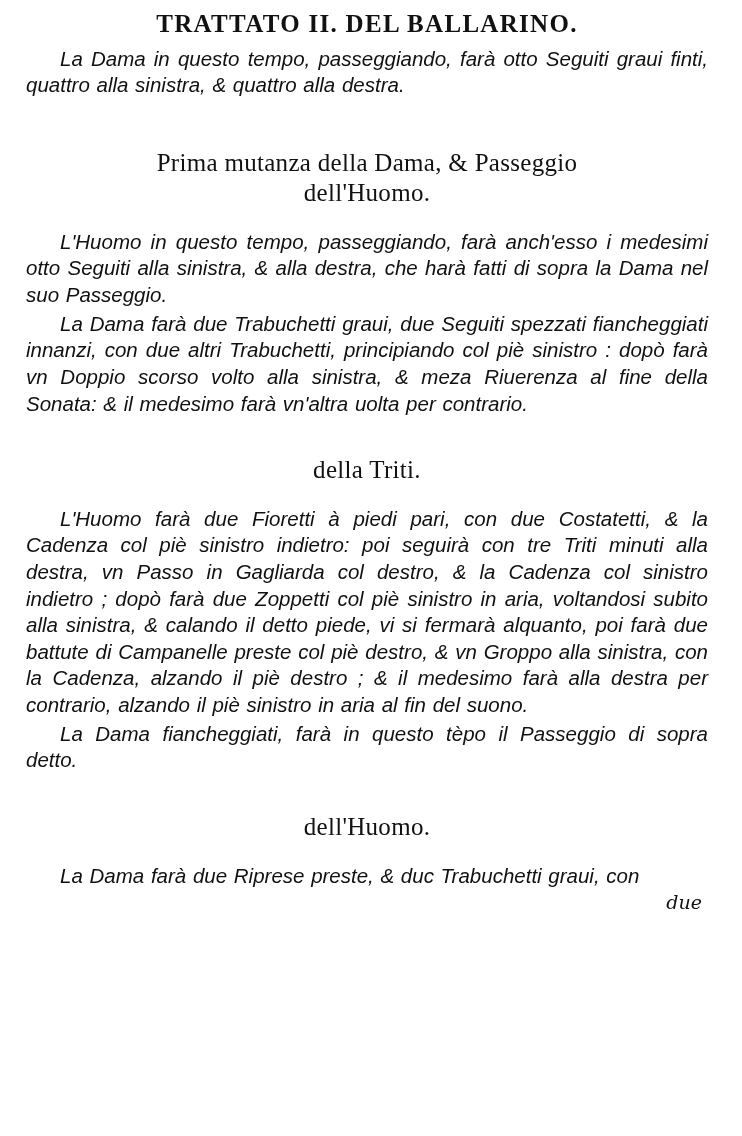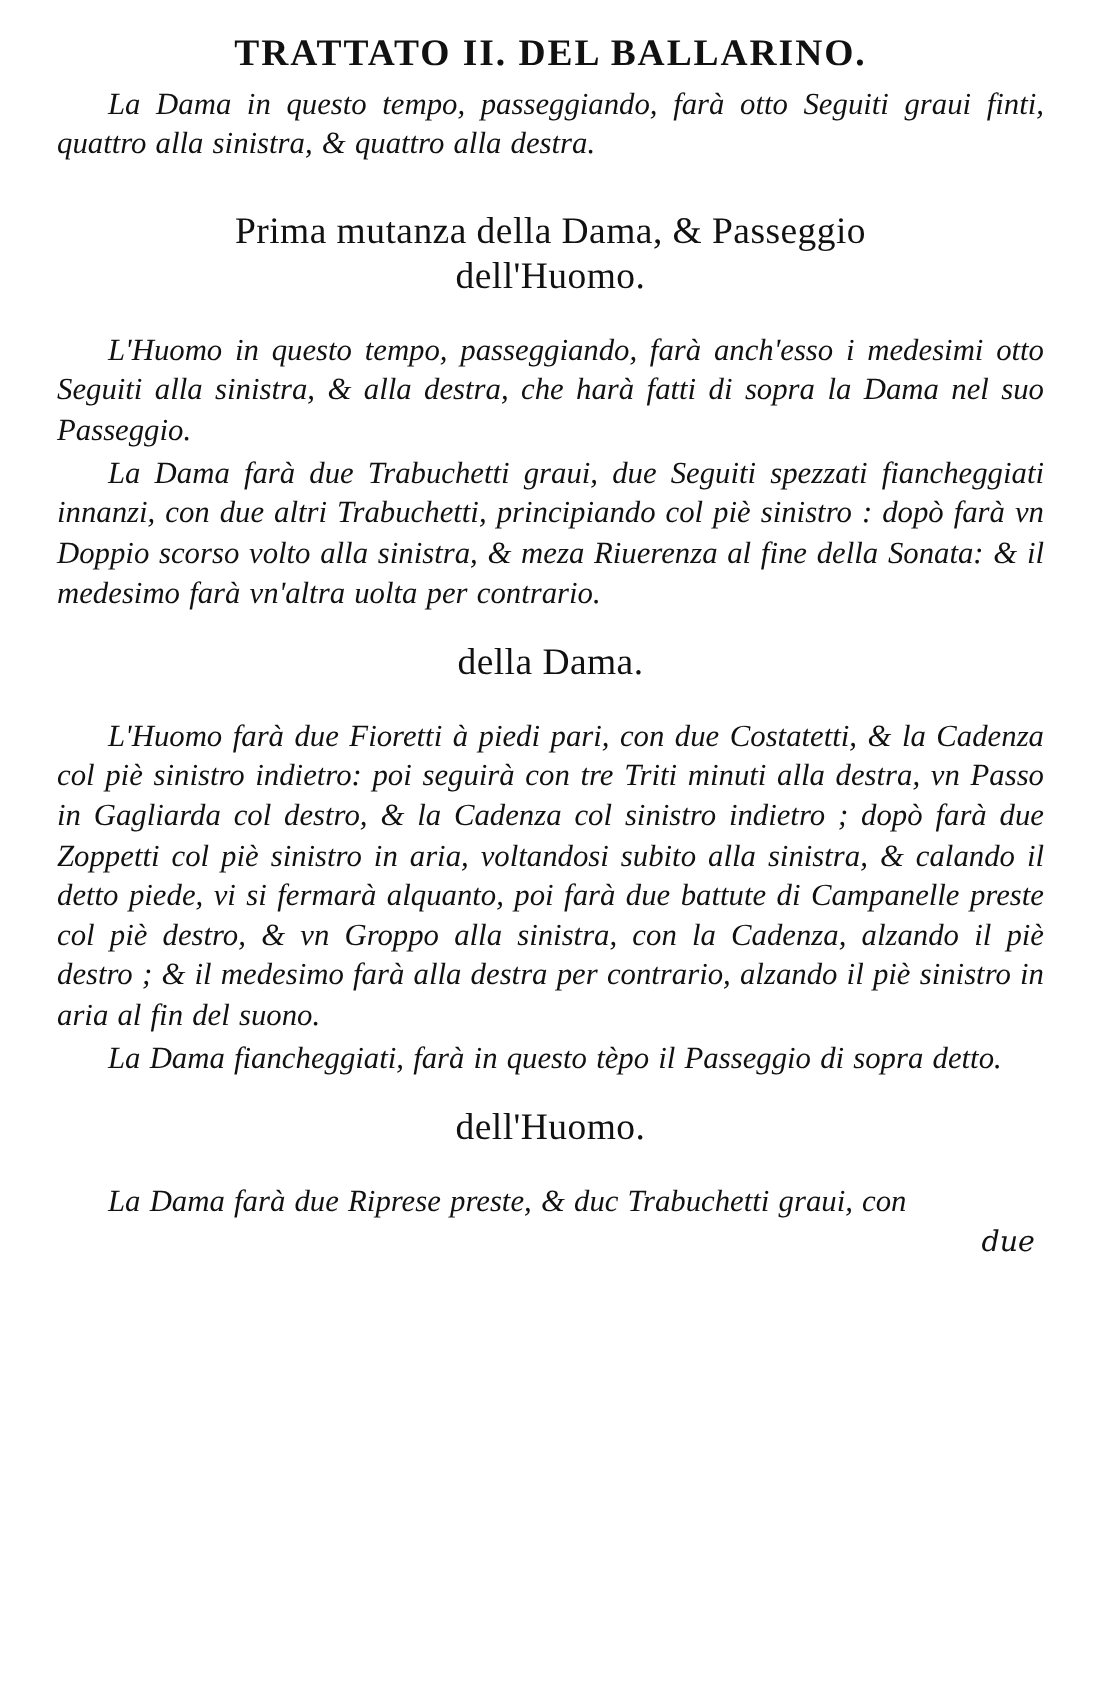--- a/index.html
+++ b/index.html
@@ -11,58 +11,58 @@
     width: 742px;
     height: 1136px;
     font-family: "Liberation Serif", serif;
     color: #111111;
     overflow: hidden;
   }
   .page {
     position: relative;
     width: 742px;
     height: 868px;
-    padding: 12px;
+    padding: 0;
     box-sizing: border-box;
   }
   .content {
     padding: 8px 34px 0 26px;
   }
   .running-head {
     text-align: center;
     font-family: "Liberation Serif", serif;
     font-size: 25px;
     letter-spacing: 1.3px;
     font-weight: 600;
     margin: 2px 0 8px 0;
     white-space: nowrap;
   }
   .para {
-    font-family: Liberation Serif, serif;
+    font-family: Liberation Sans, sans-serif;
     font-style: italic;
     font-size: 20.5px;
     line-height: 1.30;
     text-align: justify;
     text-justify: inter-word;
     margin: 0 0 2px 0;
     word-spacing: 1px;
   }
   .para.indent {
     text-indent: 34px;
   }
   .para.tight {
     line-height: 1.26;
   }
   .heading {
     text-align: center;
     font-family: "Liberation Serif", serif;
     font-size: 25px;
     font-weight: 400;
     line-height: 1.22;
-    margin: 18px 0 20px 0;
+    margin: 38px 0 20px 0;
     letter-spacing: 0.3px;
   }
   .heading .l2 { display: block; }
   .gap-sm { height: 10px; }
   .catchword {
     font-family: "DejaVu Serif", serif;
     font-style: italic;
     font-size: 19px;
     text-align: right;
     margin: 2px 6px 0 0;
@@ -83,21 +83,21 @@
 
     <div class="heading">
       <span class="blk">Prima mutanza della Dama, &amp; Passeggio</span>
       <span class="l2">dell'Huomo.</span>
     </div>
 
     <div class="para indent">L'Huomo in questo tempo, passeggiando, farà anch'esso i medesimi otto Seguiti alla sinistra, &amp; alla destra, che harà fatti di sopra la Dama nel suo Passeggio.</div>
     <div class="para indent">La Dama farà due Trabuchetti graui, due Seguiti spezzati fiancheggiati innanzi, con due altri Trabuchetti, principiando col piè sinistro : dopò farà vn Doppio scorso volto alla sinistra, &amp; meza Riuerenza al fine della Sonata: &amp; il medesimo farà vn'altra uolta per contrario.</div>
 
     <div class="heading">
-      <span class="l2">della Dama.</span>
+      <span class="l2">della Triti.</span>
     </div>
 
     <div class="para indent">L'Huomo farà due Fioretti à piedi pari, con due Costatetti, &amp; la Cadenza col piè sinistro indietro: poi seguirà con tre Triti minuti alla destra, vn Passo in Gagliarda col destro, &amp; la Cadenza col sinistro indietro ; dopò farà due Zoppetti col piè sinistro in aria, voltandosi subito alla sinistra, &amp; calando il detto piede, vi si fermarà alquanto, poi farà due battute di Campanelle preste col piè destro, &amp; vn Groppo alla sinistra, con la Cadenza, alzando il piè destro ; &amp; il medesimo farà alla destra per contrario, alzando il piè sinistro in aria al fin del suono.</div>
     <div class="para indent">La Dama fiancheggiati, farà in questo tèpo il Passeggio di sopra detto.</div>
 
     <div class="heading">
       <span class="l2">dell'Huomo.</span>
     </div>
 
     <div class="para indent">La Dama farà due Riprese preste, &amp; duc Trabuchetti graui, con</div>

